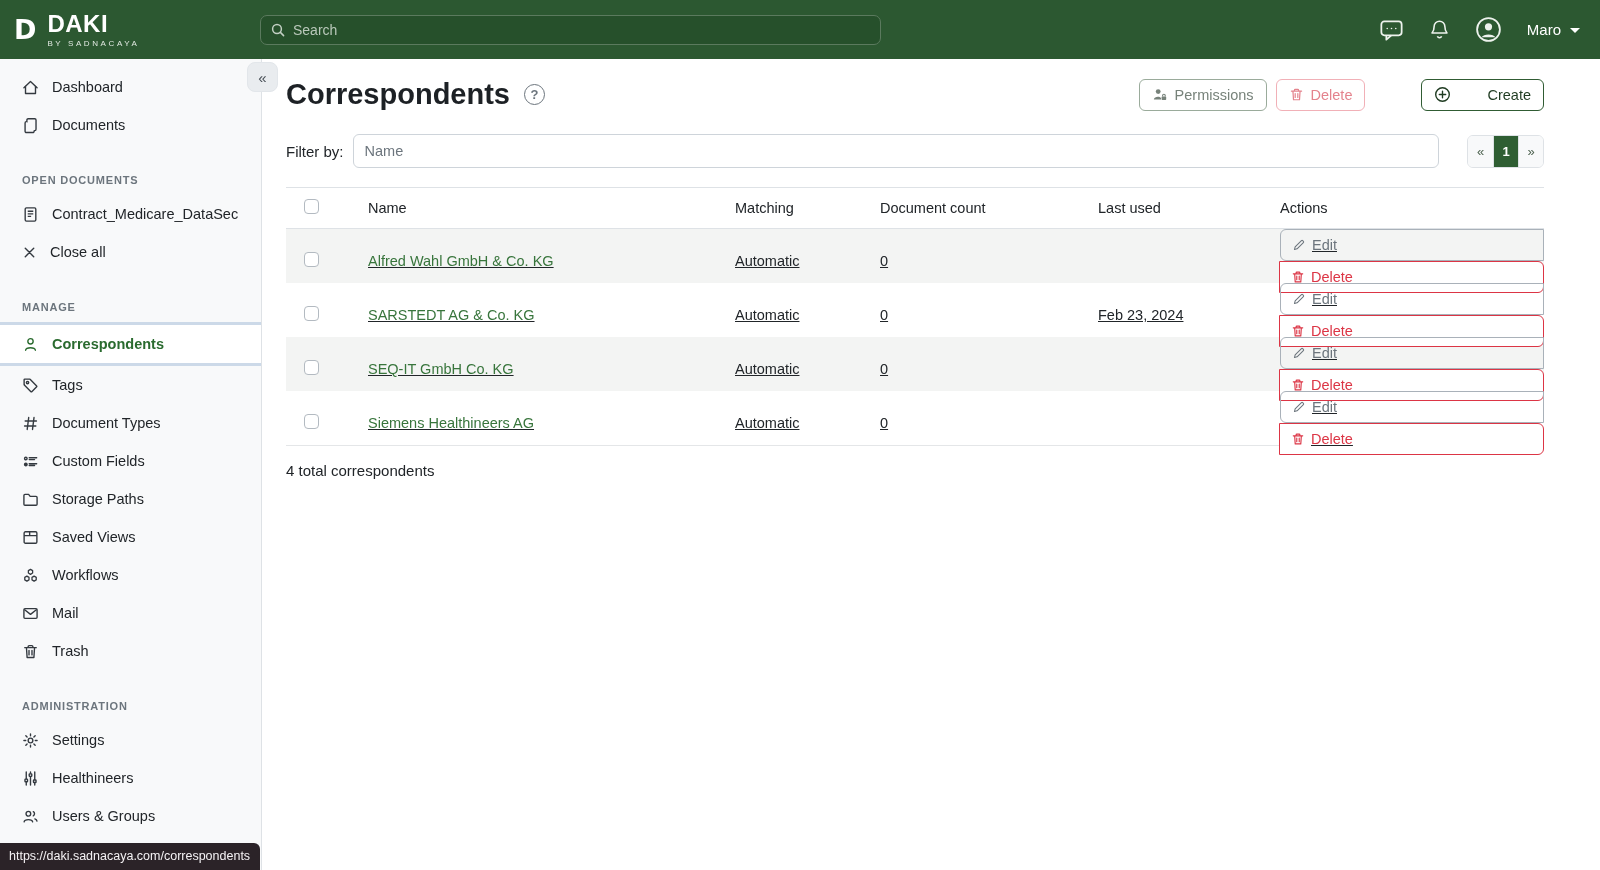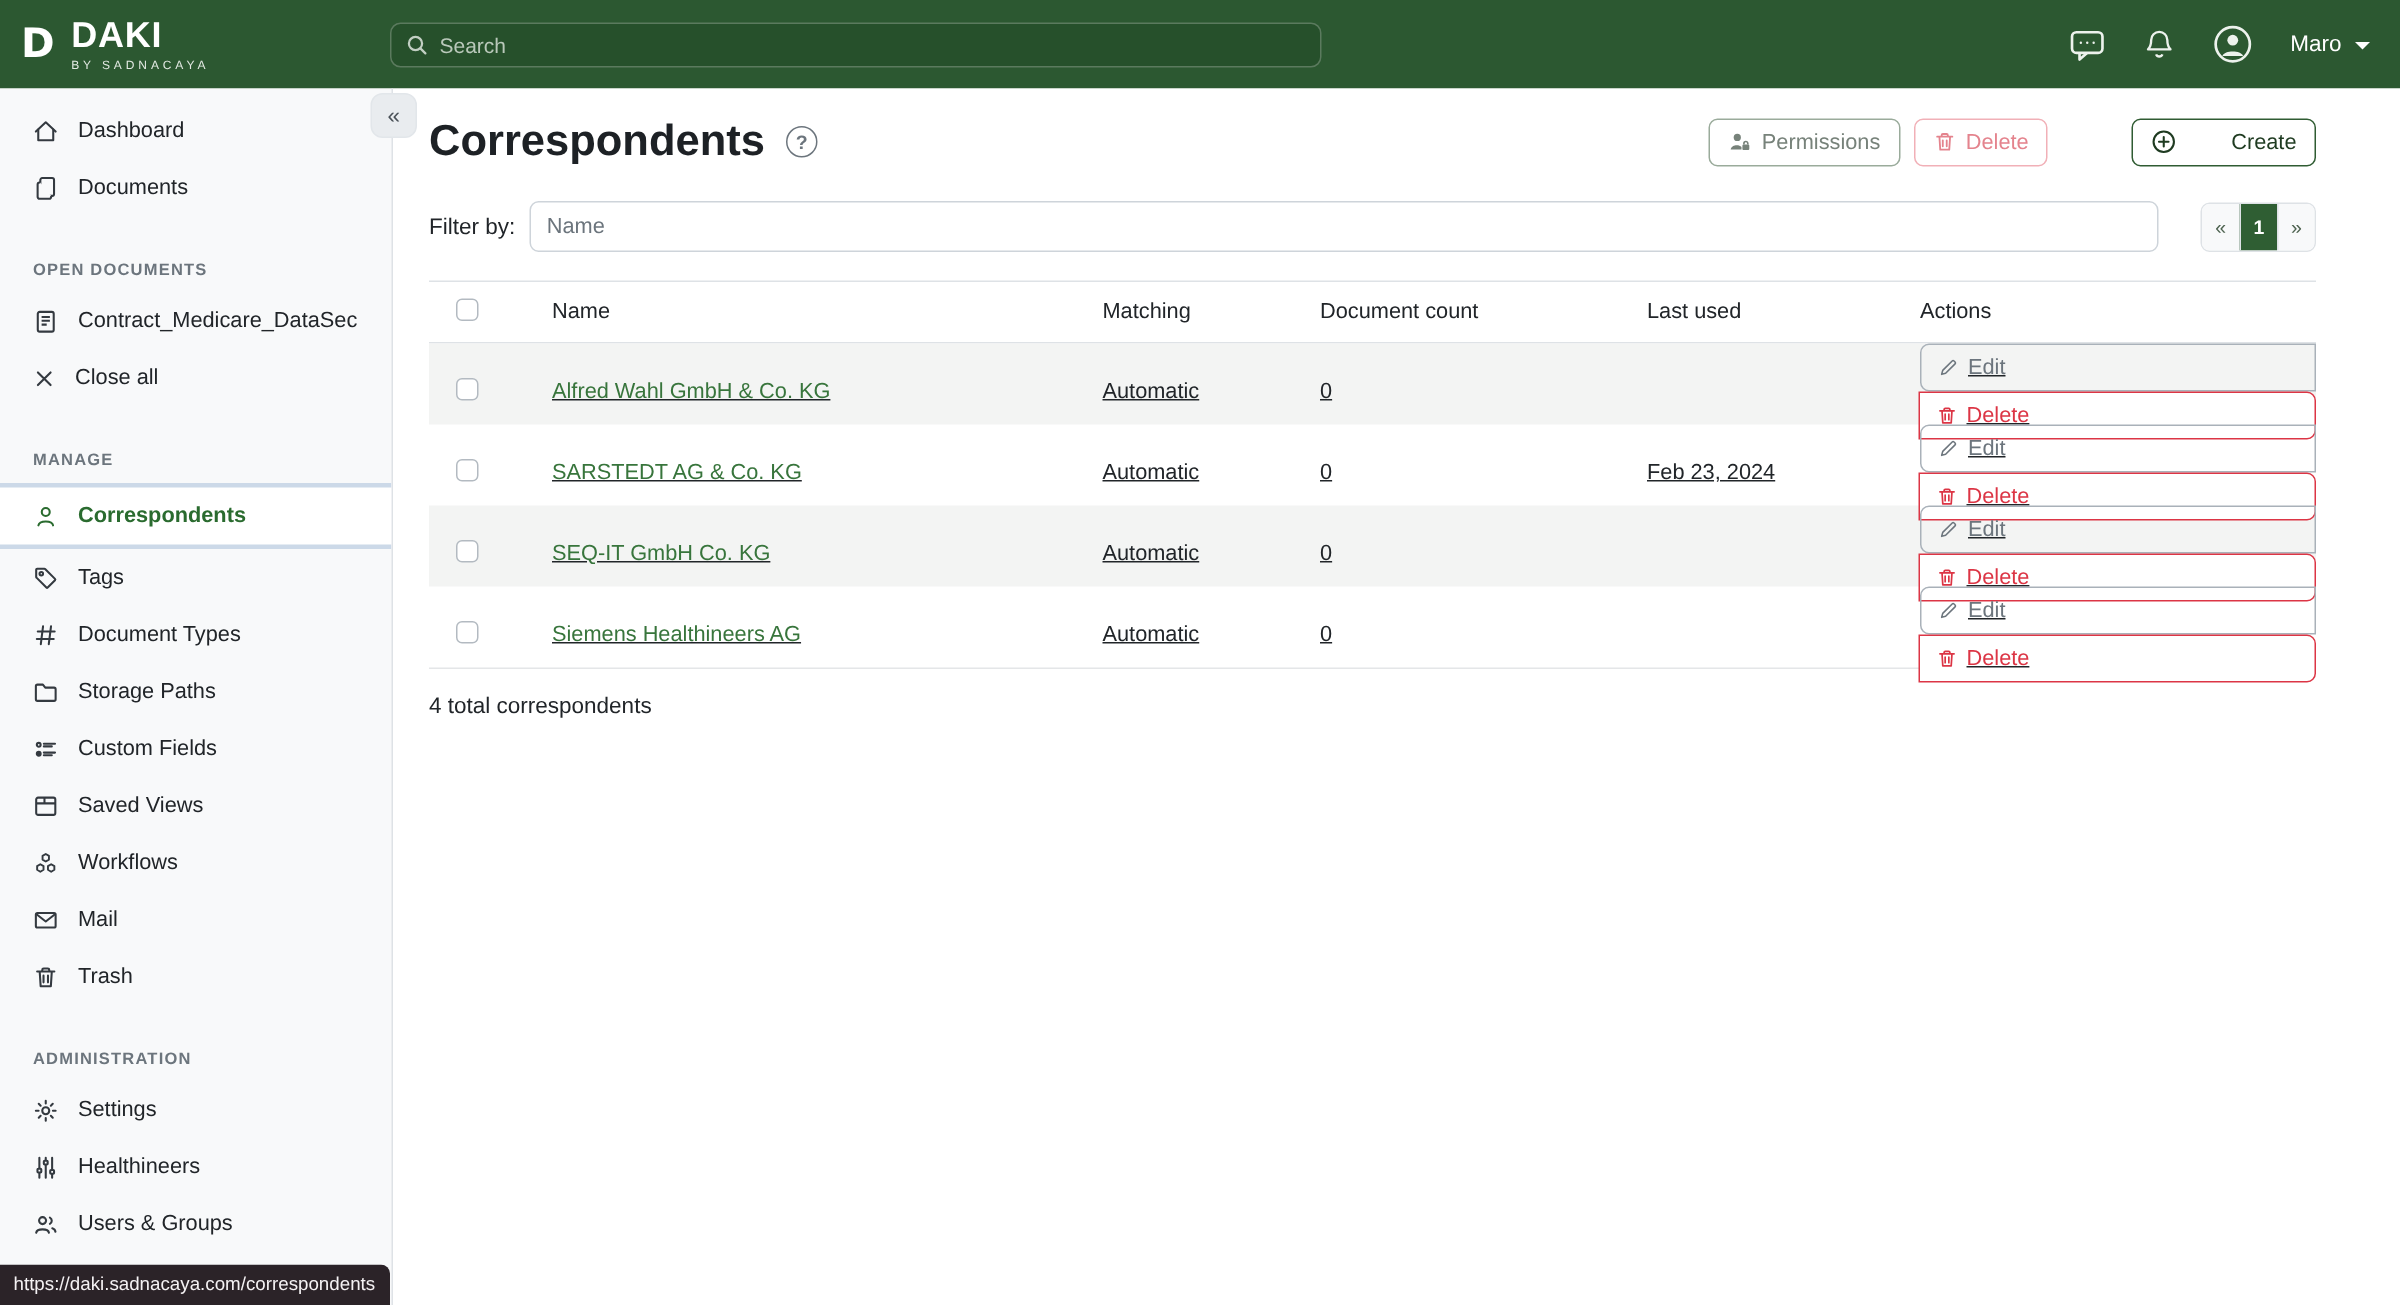--- a/index.html
+++ b/index.html
@@ -214,36 +214,36 @@
     <div class="nav-item">
       <span class="ic">
         <svg width="17" height="17" viewBox="0 0 16 16" fill="none" stroke="currentColor" stroke-width="1.3" stroke-linecap="round">
             <path d="M6.3 2.4 4.9 13.6M11.3 2.4 9.9 13.6M3 5.7h10.6M2.4 10.3H13"></path>
           </svg>
       </span>
       <span>Document Types</span>
     </div>
     <div class="nav-item">
       <span class="ic">
-        <svg width="17" height="17" viewBox="0 0 16 16" fill="none" stroke="currentColor" stroke-width="1.3" stroke-linejoin="round">
-            <path d="M1.8 4.2c0-.6.4-1 1-1h3.4l1.5 1.9h5.5c.6 0 1 .4 1 1v6.3c0 .6-.4 1-1 1H2.8c-.6 0-1-.4-1-1z"></path>
-          </svg>
-      </span>
-      <span>Storage Paths</span>
-    </div>
-    <div class="nav-item">
-      <span class="ic">
         <svg width="17" height="17" viewBox="0 0 16 16" fill="none" stroke="currentColor" stroke-width="1.3" stroke-linecap="round">
             <circle cx="3.6" cy="5.2" r="1.2"></circle>
             <path d="M6.8 4.5h7M6.8 6.2h5"></path>
             <circle cx="3.6" cy="10.8" r="1.2" fill="currentColor"></circle>
             <path d="M6.8 10.1h7M6.8 11.8h5"></path>
           </svg>
       </span>
       <span>Custom Fields</span>
+    </div>
+    <div class="nav-item">
+      <span class="ic">
+        <svg width="17" height="17" viewBox="0 0 16 16" fill="none" stroke="currentColor" stroke-width="1.3" stroke-linejoin="round">
+            <path d="M1.8 4.2c0-.6.4-1 1-1h3.4l1.5 1.9h5.5c.6 0 1 .4 1 1v6.3c0 .6-.4 1-1 1H2.8c-.6 0-1-.4-1-1z"></path>
+          </svg>
+      </span>
+      <span>Storage Paths</span>
     </div>
     <div class="nav-item">
       <span class="ic">
         <svg width="17" height="17" viewBox="0 0 16 16" fill="none" stroke="currentColor" stroke-width="1.3" stroke-linejoin="round">
             <rect x="2" y="2.6" width="12" height="10.8" rx="1.2"></rect>
             <path d="M2 6.2h12M7.2 6.2V2.6"></path>
           </svg>
       </span>
       <span>Saved Views</span>
     </div>

